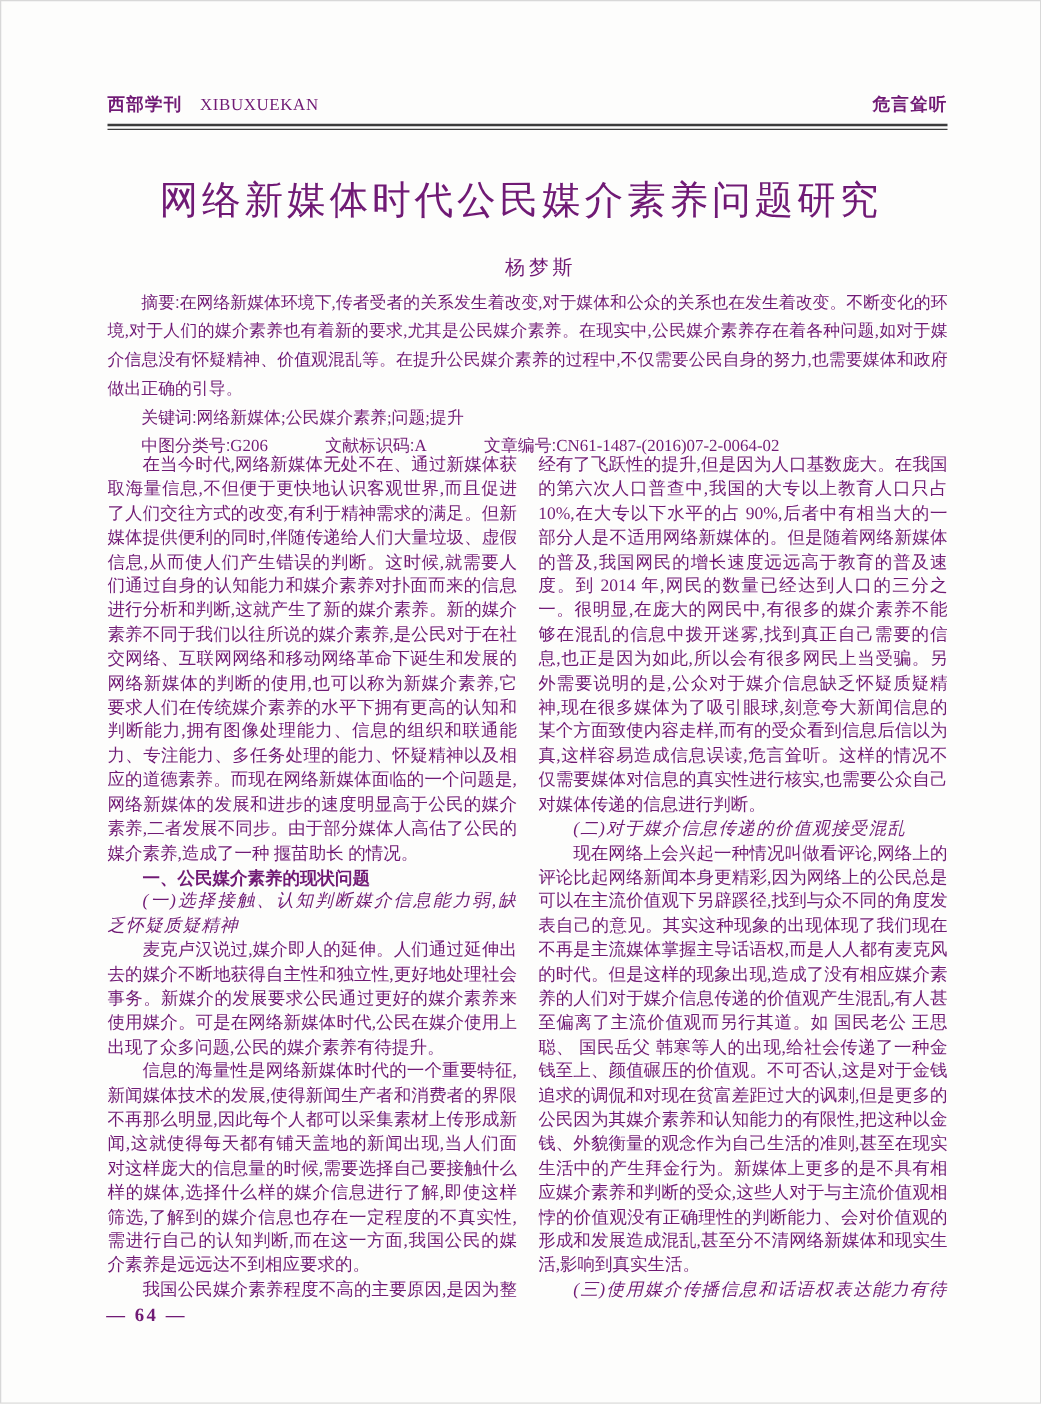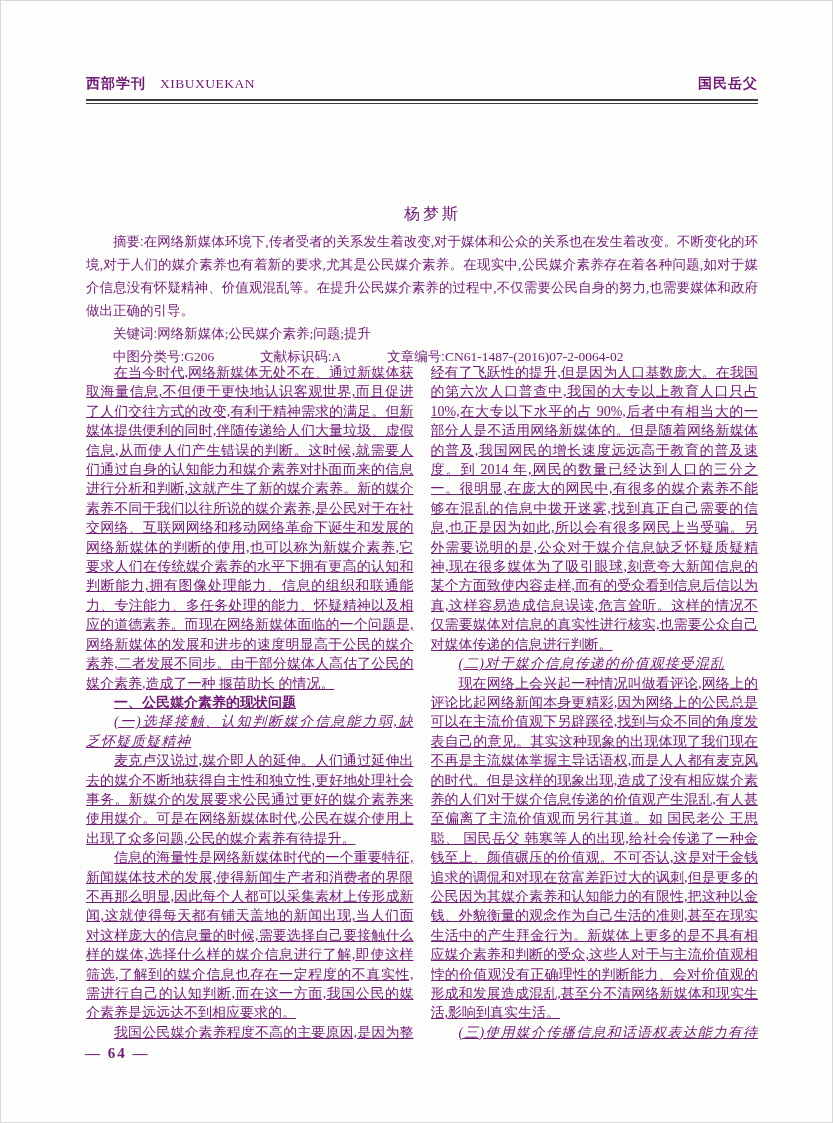--- a/index.html
+++ b/index.html
@@ -53,21 +53,21 @@
   }
   .clc-p .pair { margin-right: 46px; }
   .clc-p .pair:last-child { margin-right: 0; }
   
   .columns {
     position: absolute; top: 362px; left: 85px; width: 672px; height: 678px;
     display: flex; gap: 17px;
     font-size: 14px; line-height: 19.4px;
     overflow: hidden;
   }
-  .col { flex: 1; overflow: hidden; text-decoration: underline; }
+  .col { flex: 1; overflow: hidden; }
   .blk { margin: 0; text-indent: 2em; text-align: justify; }
   .t-continuation { text-indent: 0; }
   .t-heading-bold {
     font-family: "Liberation Sans", "DejaVu Sans", sans-serif;
     font-weight: bold; text-align: left;
   }
   .t-heading-kai { font-style: italic; letter-spacing: 1px; }
   
   .page-number {
     position: absolute; top: 1044px; left: 84px;
@@ -76,24 +76,25 @@
 </style>
 </head>
 <body>
 
 <div class="page">
 
   <div class="header-row">
     <div>
       <span class="journal-cn">西部学刊</span><span class="journal-en">XIBUXUEKAN</span>
     </div>
-    <span class="column-tag">国民岳父</span>
+    <span class="column-tag">危言耸听</span>
   </div>
   <div class="header-rule"></div>
 
+  <h1 class="article-title">网络新媒体时代公民媒介素养问题研究</h1>
   <div class="article-author">杨梦斯</div>
 
   <div class="meta">
     <p class="abstract-p"><span class="meta-label">摘要:</span><span>在网络新媒体环境下,传者受者的关系发生着改变,对于媒体和公众的关系也在发生着改变。不断变化的环境,对于人们的媒介素养也有着新的要求,尤其是公民媒介素养。在现实中,公民媒介素养存在着各种问题,如对于媒介信息没有怀疑精神、价值观混乱等。在提升公民媒介素养的过程中,不仅需要公民自身的努力,也需要媒体和政府做出正确的引导。</span></p>
     <p class="kw-p"><span class="meta-label">关键词:</span><span>网络新媒体;公民媒介素养;问题;提升</span></p>
     <p class="clc-p">
       <span class="pair"><span class="meta-label">中图分类号:</span><span>G206</span></span><span class="pair"><span class="meta-label">文献标识码:</span><span>A</span></span><span class="pair"><span class="meta-label">文章编号:</span><span>CN61-1487-(2016)07-2-0064-02</span></span>
     </p>
   </div>
 

